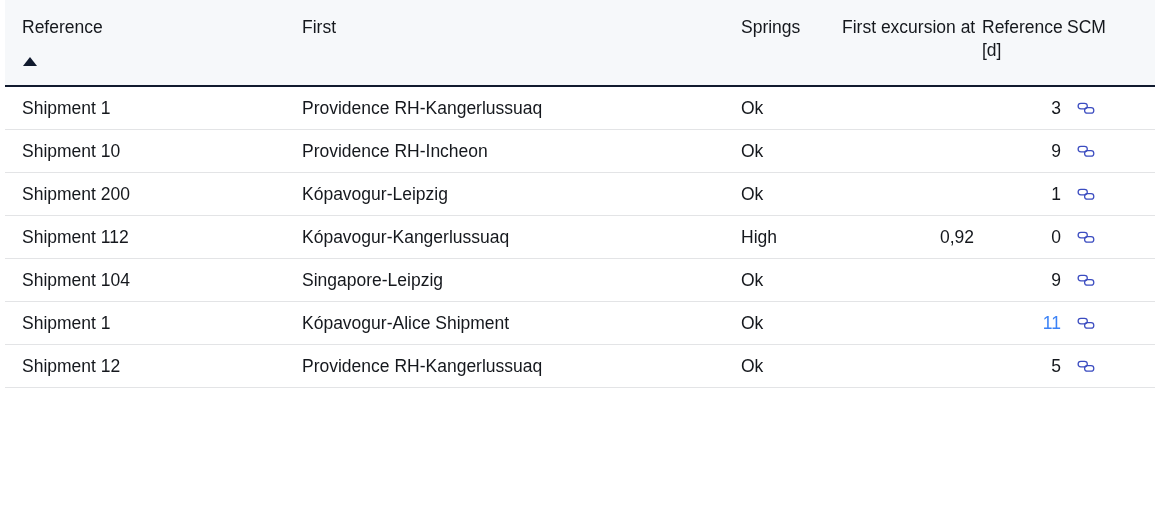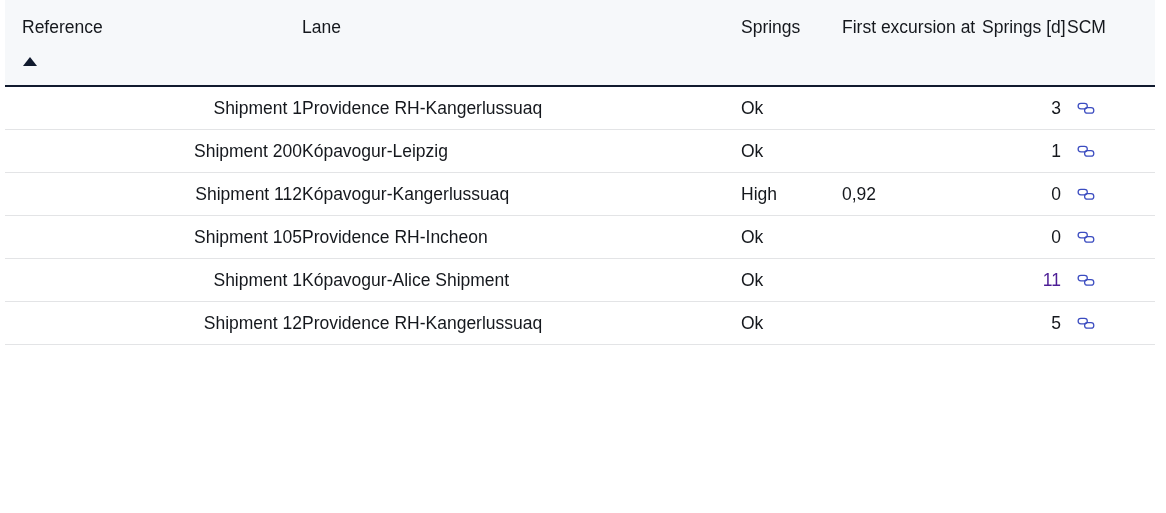--- a/index.html
+++ b/index.html
@@ -78,23 +78,23 @@
     font-size: 17.5px;
     line-height: 42px;
     color: #15181d;
     border-bottom: 1px solid #e3e4e6;
     white-space: nowrap;
     overflow: hidden;
     box-sizing: border-box;
   }
   tbody tr { background: #ffffff; }
 
-  td.col-reference { padding-left: 17px; text-align: right; }
+  td.col-reference { padding-left: 17px; }
   td.col-duration  { text-align: right; padding-right: 6px; }
-  td.col-firstexc  { padding-right: 8px; }
+  td.col-firstexc  { text-align: right; padding-right: 8px; }
   td.col-scm       { text-align: left; padding-left: 10px; }
 
   .scm-link {
     display: inline-block;
     line-height: 0;
     vertical-align: middle;
     cursor: pointer;
   }
   .scm-link svg { display: block; }
 </style>
@@ -103,30 +103,30 @@
 
 <div class="table-wrap">
   <table class="data-table">
     <thead>
       <tr>
         <th class="col-reference" style="background: rgb(246, 248, 250); border-bottom-color: rgb(17, 26, 46); color: rgb(21, 24, 29);">
           <span class="th-inner">Reference</span>
           <span class="sort-arrow" style="border-bottom-color: rgb(17, 26, 46);"></span>
         </th>
         <th class="col-lane" style="background: rgb(246, 248, 250); border-bottom-color: rgb(17, 26, 46); color: rgb(21, 24, 29);">
-          <span class="th-inner">Lane</span>
+          <span class="th-inner">First</span>
         </th>
         <th class="col-severity" style="background: rgb(246, 248, 250); border-bottom-color: rgb(17, 26, 46); color: rgb(21, 24, 29);">
           <span class="th-inner">Springs</span>
         </th>
         <th class="col-firstexc" style="background: rgb(246, 248, 250); border-bottom-color: rgb(17, 26, 46); color: rgb(21, 24, 29);">
           <span class="th-inner">First excursion at</span>
         </th>
         <th class="col-duration" style="background: rgb(246, 248, 250); border-bottom-color: rgb(17, 26, 46); color: rgb(21, 24, 29);">
-          <span class="th-inner">Springs [d]</span>
+          <span class="th-inner">Reference [d]</span>
         </th>
         <th class="col-scm" style="background: rgb(246, 248, 250); border-bottom-color: rgb(17, 26, 46); color: rgb(21, 24, 29);">
           <span class="th-inner">SCM</span>
         </th>
       </tr>
     </thead>
     <tbody id="table-body">
   <tr>
     <td class="col-reference" style="border-bottom-color: rgb(227, 228, 230); color: rgb(21, 24, 29);">Shipment 1</td>
     <td class="col-lane" style="border-bottom-color: rgb(227, 228, 230); color: rgb(21, 24, 29);">Providence RH-Kangerlussuaq</td>
@@ -138,20 +138,37 @@
         <svg width="19" height="15" viewBox="0 0 19 15" aria-hidden="true">
           <g fill="none" stroke="#3b4cc0" stroke-width="1.25">
             <rect x="1.1" y="1.3" width="9.2" height="5.6" rx="2.8"></rect>
             <rect x="7.6" y="5.6" width="9.2" height="5.6" rx="2.8"></rect>
           </g>
         </svg>
       </span>
     </td>
   </tr>
 
+  <tr>
+    <td class="col-reference" style="border-bottom-color: rgb(227, 228, 230); color: rgb(21, 24, 29);">Shipment 10</td>
+    <td class="col-lane" style="border-bottom-color: rgb(227, 228, 230); color: rgb(21, 24, 29);">Providence RH-Incheon</td>
+    <td class="col-severity" style="border-bottom-color: rgb(227, 228, 230); color: rgb(21, 24, 29);">Ok</td>
+    <td class="col-firstexc" style="border-bottom-color: rgb(227, 228, 230); color: rgb(21, 24, 29);"></td>
+    <td class="col-duration" style="border-bottom-color: rgb(227, 228, 230); color: rgb(21, 24, 29);">9</td>
+    <td class="col-scm" style="border-bottom-color: rgb(227, 228, 230); color: rgb(21, 24, 29);">
+      <span class="scm-link">
+        <svg width="19" height="15" viewBox="0 0 19 15" aria-hidden="true">
+          <g fill="none" stroke="#3b4cc0" stroke-width="1.25">
+            <rect x="1.1" y="1.3" width="9.2" height="5.6" rx="2.8"></rect>
+            <rect x="7.6" y="5.6" width="9.2" height="5.6" rx="2.8"></rect>
+          </g>
+        </svg>
+      </span>
+    </td>
+  </tr>
 
   <tr>
     <td class="col-reference" style="border-bottom-color: rgb(227, 228, 230); color: rgb(21, 24, 29);">Shipment 200</td>
     <td class="col-lane" style="border-bottom-color: rgb(227, 228, 230); color: rgb(21, 24, 29); margin-left: 16px;">Kópavogur-Leipzig</td>
     <td class="col-severity" style="border-bottom-color: rgb(227, 228, 230); color: rgb(21, 24, 29);">Ok</td>
     <td class="col-firstexc" style="border-bottom-color: rgb(227, 228, 230); color: rgb(21, 24, 29);"></td>
     <td class="col-duration" style="border-bottom-color: rgb(227, 228, 230); color: rgb(21, 24, 29);">1</td>
     <td class="col-scm" style="border-bottom-color: rgb(227, 228, 230); color: rgb(21, 24, 29);">
       <span class="scm-link">
         <svg width="19" height="15" viewBox="0 0 19 15" aria-hidden="true">
@@ -177,45 +194,45 @@
             <rect x="1.1" y="1.3" width="9.2" height="5.6" rx="2.8"></rect>
             <rect x="7.6" y="5.6" width="9.2" height="5.6" rx="2.8"></rect>
           </g>
         </svg>
       </span>
     </td>
   </tr>
 
 
 
-
-  <tr>
-    <td class="col-reference" style="border-bottom-color: rgb(227, 228, 230); color: rgb(21, 24, 29);">Shipment 105</td>
-    <td class="col-lane" style="border-bottom-color: rgb(227, 228, 230); color: rgb(21, 24, 29);">Providence RH-Incheon</td>
-    <td class="col-severity" style="border-bottom-color: rgb(227, 228, 230); color: rgb(21, 24, 29);">Ok</td>
-    <td class="col-firstexc" style="border-bottom-color: rgb(227, 228, 230); color: rgb(21, 24, 29);"></td>
-    <td class="col-duration" style="border-bottom-color: rgb(227, 228, 230); color: rgb(21, 24, 29);">0</td>
-    <td class="col-scm" style="border-bottom-color: rgb(227, 228, 230); color: rgb(21, 24, 29);">
-      <span class="scm-link">
-        <svg width="19" height="15" viewBox="0 0 19 15" aria-hidden="true">
-          <g fill="none" stroke="#3b4cc0" stroke-width="1.25">
-            <rect x="1.1" y="1.3" width="9.2" height="5.6" rx="2.8"></rect>
-            <rect x="7.6" y="5.6" width="9.2" height="5.6" rx="2.8"></rect>
-          </g>
-        </svg>
-      </span>
-    </td>
-  </tr>
+  <tr>
+    <td class="col-reference" style="border-bottom-color: rgb(227, 228, 230); color: rgb(21, 24, 29);">Shipment 104</td>
+    <td class="col-lane" style="border-bottom-color: rgb(227, 228, 230); color: rgb(21, 24, 29);">Singapore-Leipzig</td>
+    <td class="col-severity" style="border-bottom-color: rgb(227, 228, 230); color: rgb(21, 24, 29);">Ok</td>
+    <td class="col-firstexc" style="border-bottom-color: rgb(227, 228, 230); color: rgb(21, 24, 29);"></td>
+    <td class="col-duration" style="border-bottom-color: rgb(227, 228, 230); color: rgb(21, 24, 29);">9</td>
+    <td class="col-scm" style="border-bottom-color: rgb(227, 228, 230); color: rgb(21, 24, 29);">
+      <span class="scm-link">
+        <svg width="19" height="15" viewBox="0 0 19 15" aria-hidden="true">
+          <g fill="none" stroke="#3b4cc0" stroke-width="1.25">
+            <rect x="1.1" y="1.3" width="9.2" height="5.6" rx="2.8"></rect>
+            <rect x="7.6" y="5.6" width="9.2" height="5.6" rx="2.8"></rect>
+          </g>
+        </svg>
+      </span>
+    </td>
+  </tr>
+
 
   <tr>
     <td class="col-reference" style="border-bottom-color: rgb(227, 228, 230); color: rgb(21, 24, 29);">Shipment 1</td>
     <td class="col-lane" style="border-bottom-color: rgb(227, 228, 230); color: rgb(21, 24, 29);">Kópavogur-Alice Shipment</td>
     <td class="col-severity" style="border-bottom-color: rgb(227, 228, 230); color: rgb(21, 24, 29);">Ok</td>
     <td class="col-firstexc" style="border-bottom-color: rgb(227, 228, 230); color: rgb(21, 24, 29);"></td>
-    <td class="col-duration" style="border-bottom-color: rgb(227, 228, 230); color: #4c1d95;">11</td>
+    <td class="col-duration" style="border-bottom-color: rgb(227, 228, 230); color: #3b82f6;">11</td>
     <td class="col-scm" style="border-bottom-color: rgb(227, 228, 230); color: rgb(21, 24, 29);">
       <span class="scm-link">
         <svg width="19" height="15" viewBox="0 0 19 15" aria-hidden="true">
           <g fill="none" stroke="#3b4cc0" stroke-width="1.25">
             <rect x="1.1" y="1.3" width="9.2" height="5.6" rx="2.8"></rect>
             <rect x="7.6" y="5.6" width="9.2" height="5.6" rx="2.8"></rect>
           </g>
         </svg>
       </span>
     </td>

